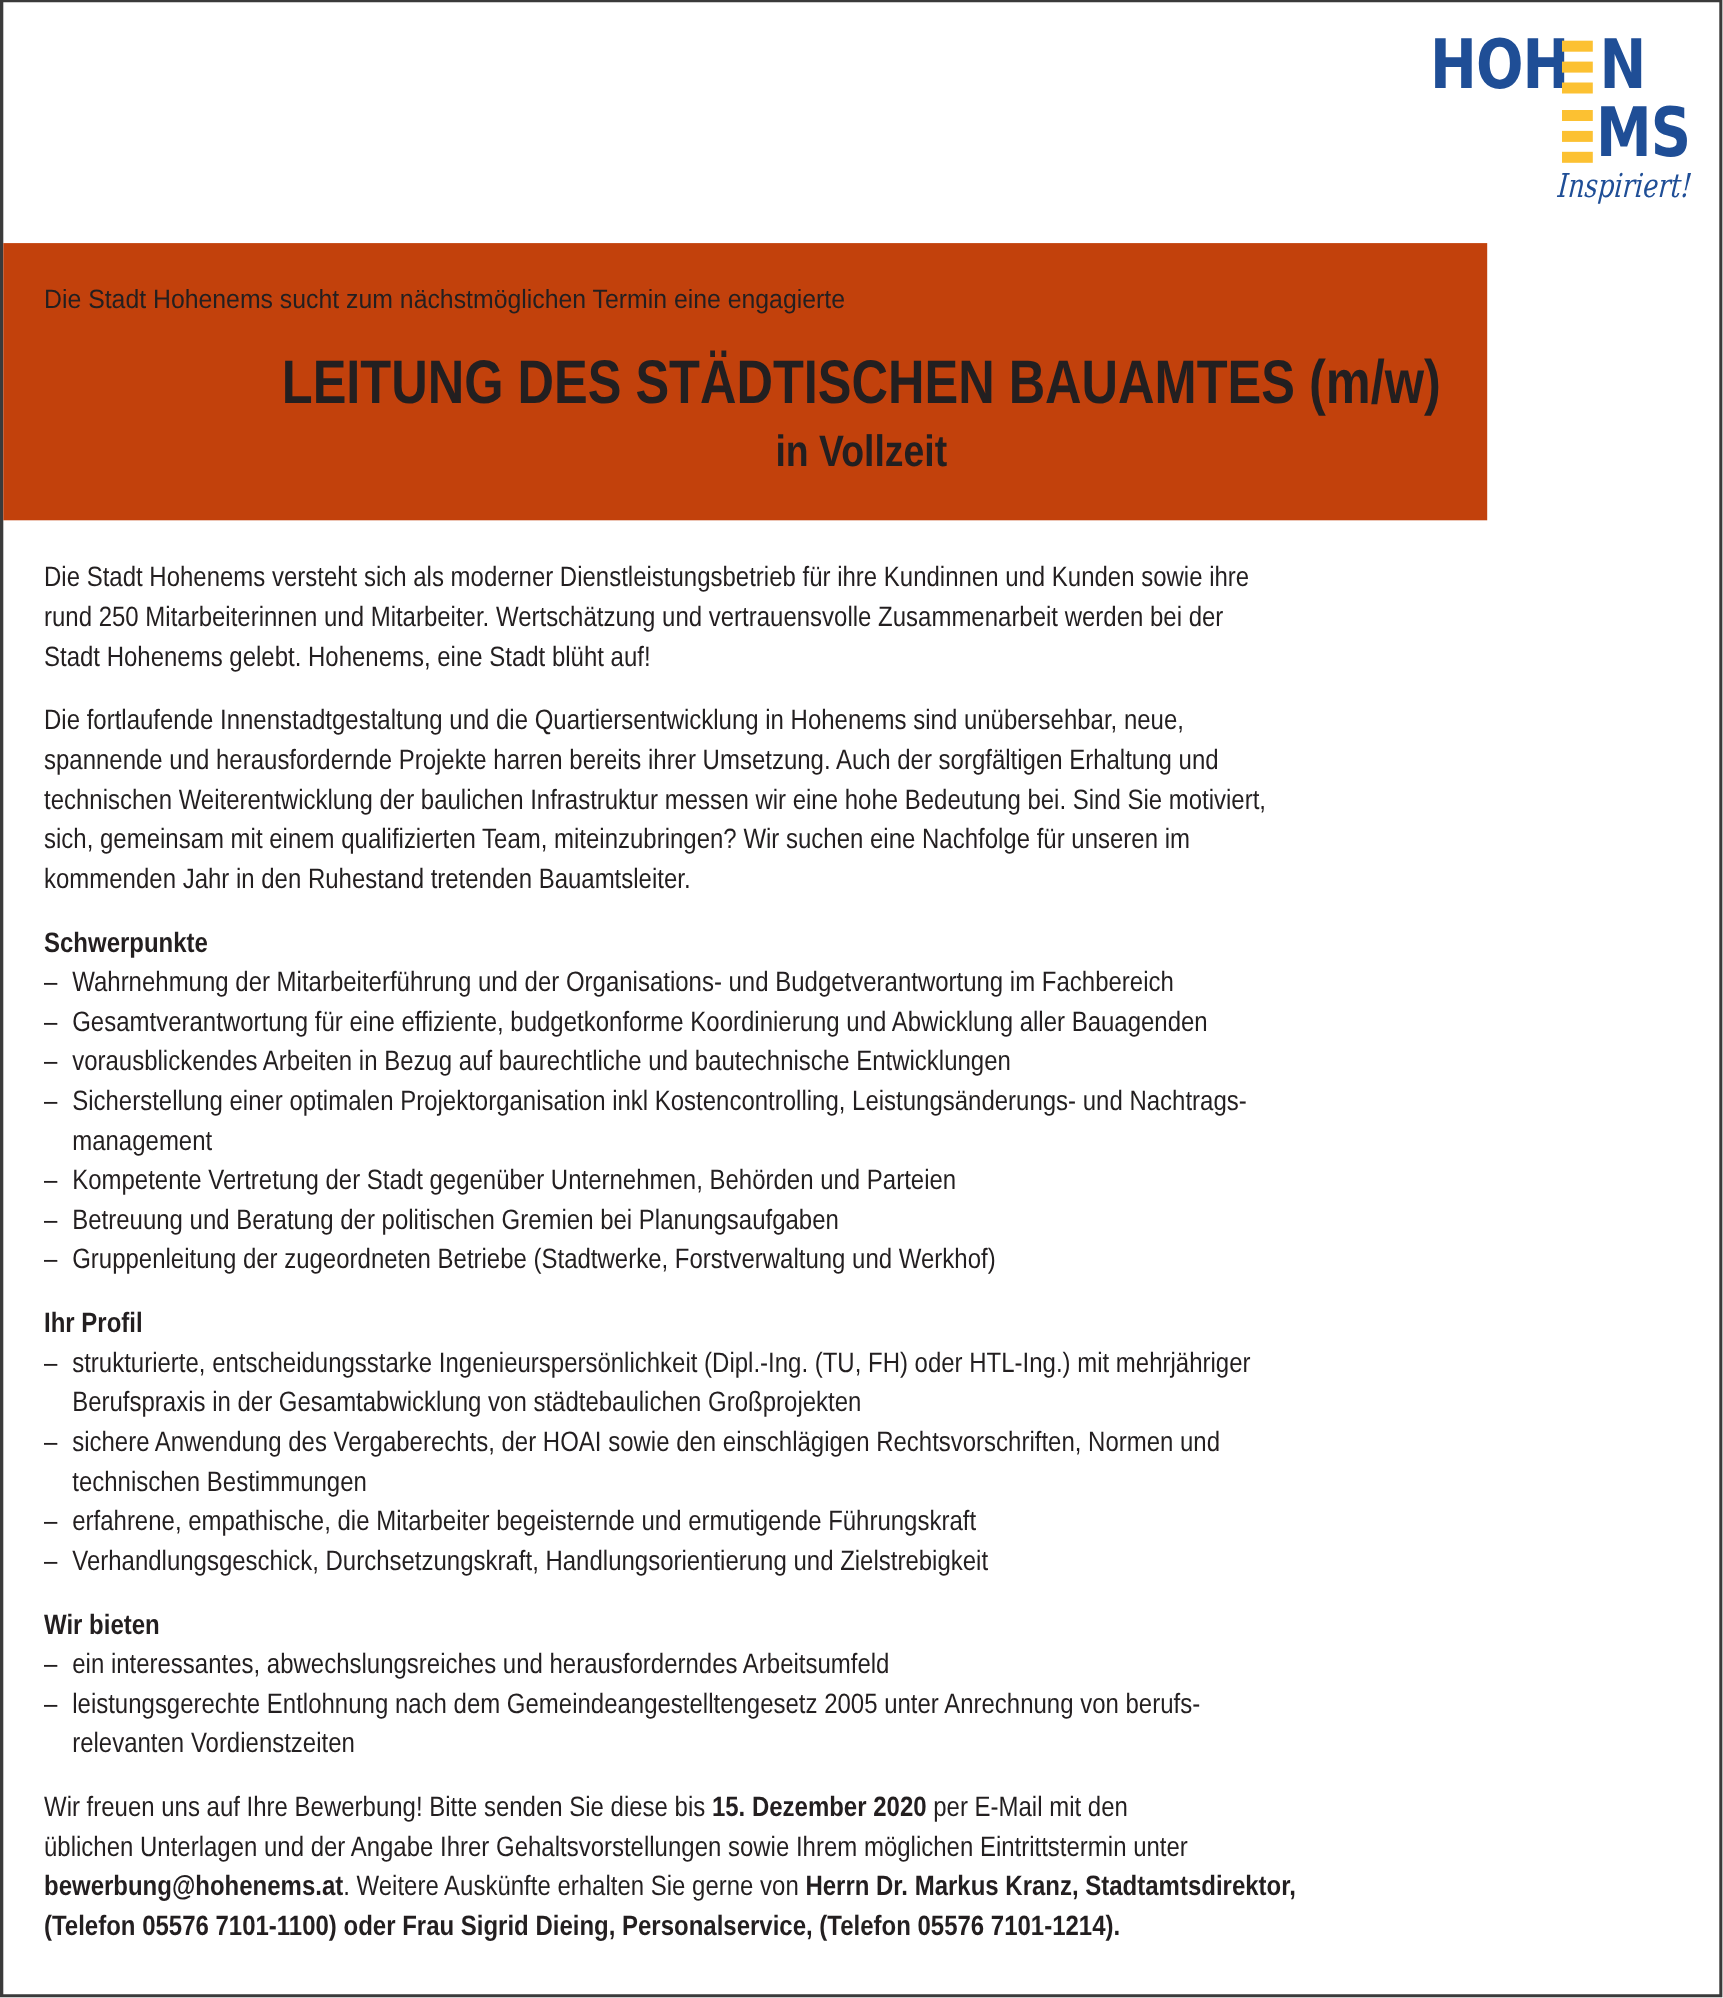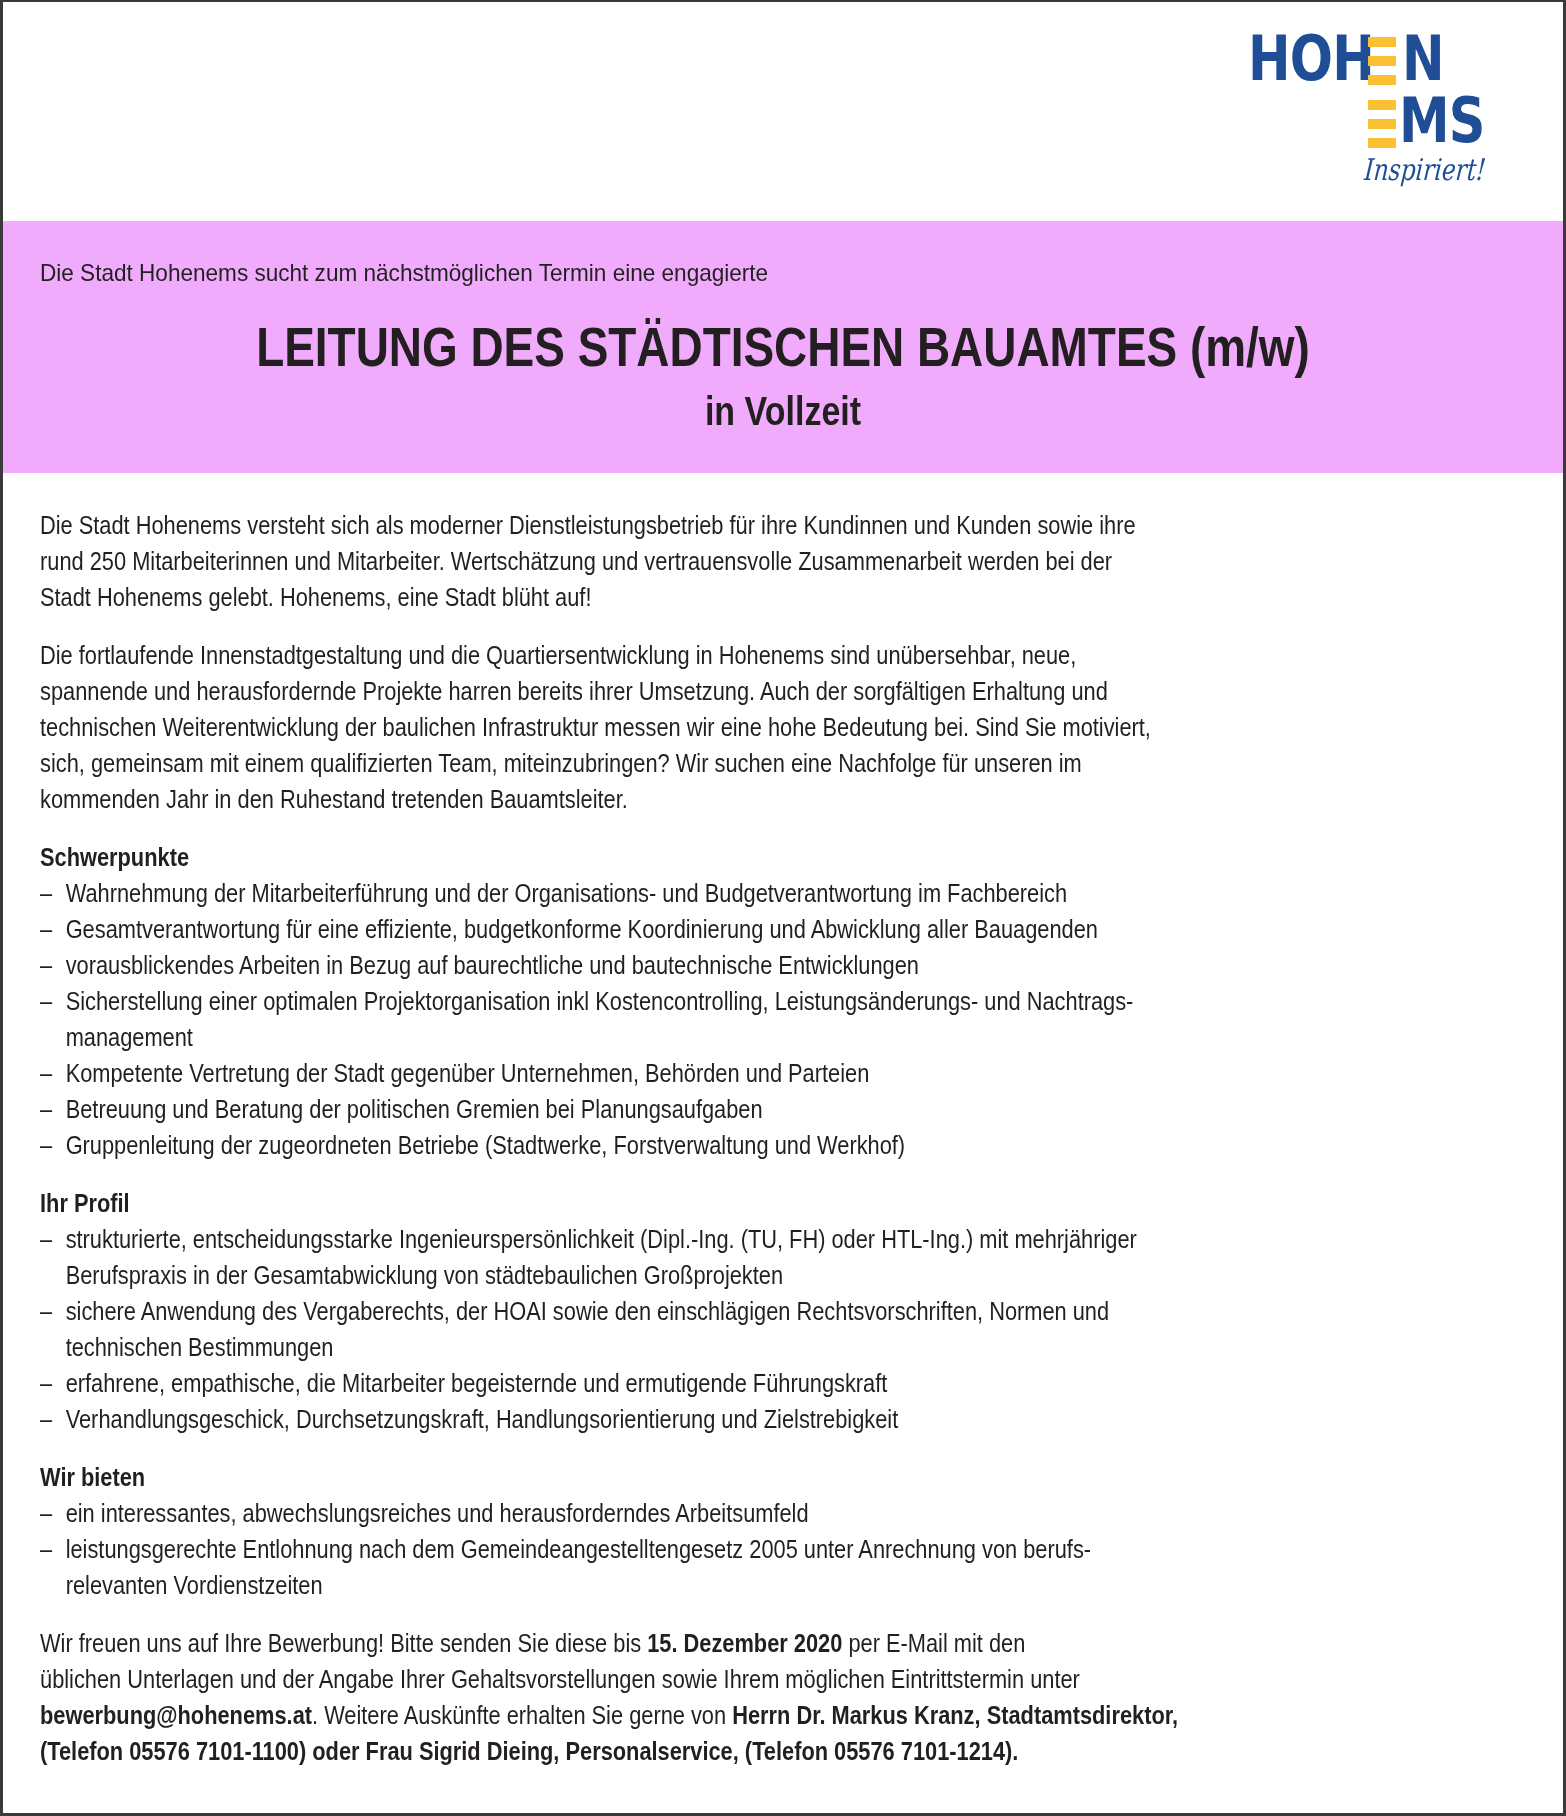--- a/index.html
+++ b/index.html
@@ -1,33 +1,33 @@
 <!DOCTYPE html>
 <html><head>
 <meta charset="utf-8">
 <style>
   html, body { margin: 0; padding: 0; background: #ffffff; }
   body { width: 1566px; height: 1816px; position: relative; overflow: hidden;
          font-family: "Liberation Sans", "DejaVu Sans", sans-serif; color: #231f20; }
   .frame { position: absolute; left: 0; top: 0; width: 1566px; height: 1816px;
            box-sizing: border-box; border: 3px solid #3a3a3a; border-top-width: 2px; }
   
-  .logo { position: absolute; left: 1244px; top: 28px; width: 240px; height: 170px; }
+  .logo { position: absolute; left: 1296px; top: 28px; width: 240px; height: 170px; }
   .logo .word { position: absolute; color: #1f4e96; font-family: "DejaVu Sans", sans-serif;
                 font-weight: bold; font-size: 62px; line-height: 1; letter-spacing: -1px;
                 transform: scaleX(0.82); transform-origin: left top; }
   .logo .hoh { left: 4px; top: 0px; }
   .logo .n { left: 158px; top: 0px; }
   .logo .ms { left: 155px; top: 62px; }
   .logo .bar { position: absolute; left: 124px; width: 28px; height: 10px; background: #fcc132; }
   .logo .tag { position: absolute; left: 122px; top: 124px; color: #1f4e96;
                font-family: "DejaVu Serif", serif; font-style: italic; font-size: 30px;
                transform: scaleX(0.78) skewX(-6deg); transform-origin: left top; letter-spacing: 0px; }
   
-  .band { position: absolute; left: 3px; top: 221px; width: 1560px; height: 252px; background: #f0abfc; }
+  .band { position: absolute; left: 3px; top: 221px; width: 1349px; height: 252px; background: #c2410c; }
   .band .intro { position: absolute; left: 37px; top: 38px; font-size: 24px; color: #231f20;
                  white-space: nowrap; transform: scaleX(0.94); transform-origin: left top; }
   .band .title { position: absolute; left: 0; width: 1560px; top: 98px; text-align: center;
                  font-weight: bold; font-size: 56px; line-height: 1; color: #231f20; white-space: nowrap;
                  transform: scaleX(0.82); transform-origin: center top; }
   .band .subtitle { position: absolute; left: 0; width: 1560px; top: 170px; text-align: center;
                     font-weight: bold; font-size: 40px; line-height: 1; color: #231f20;
                     transform: scaleX(0.85); transform-origin: center top; }
   
   .content { position: absolute; left: 40px; top: 507px; width: 1560px;

